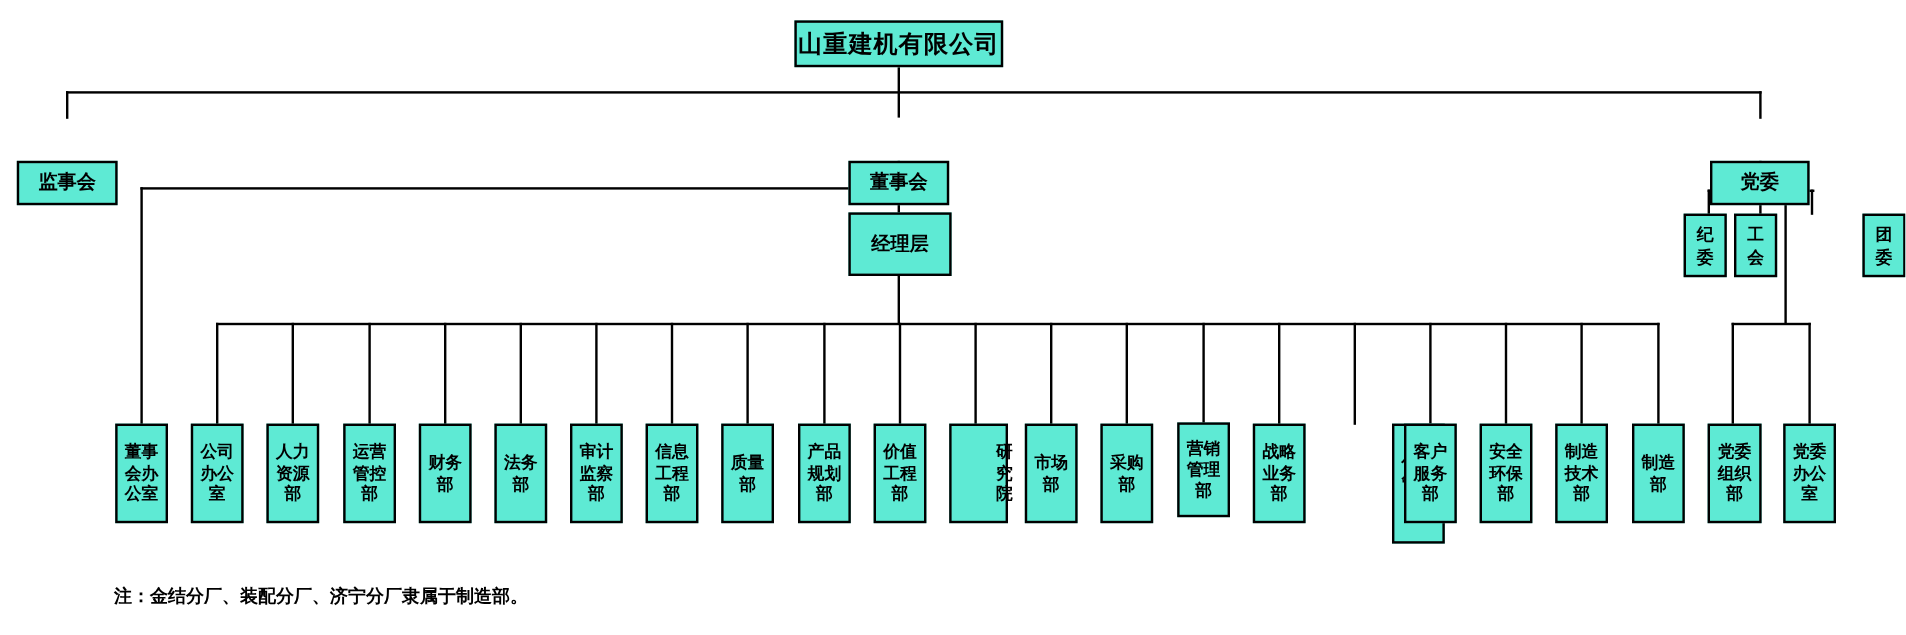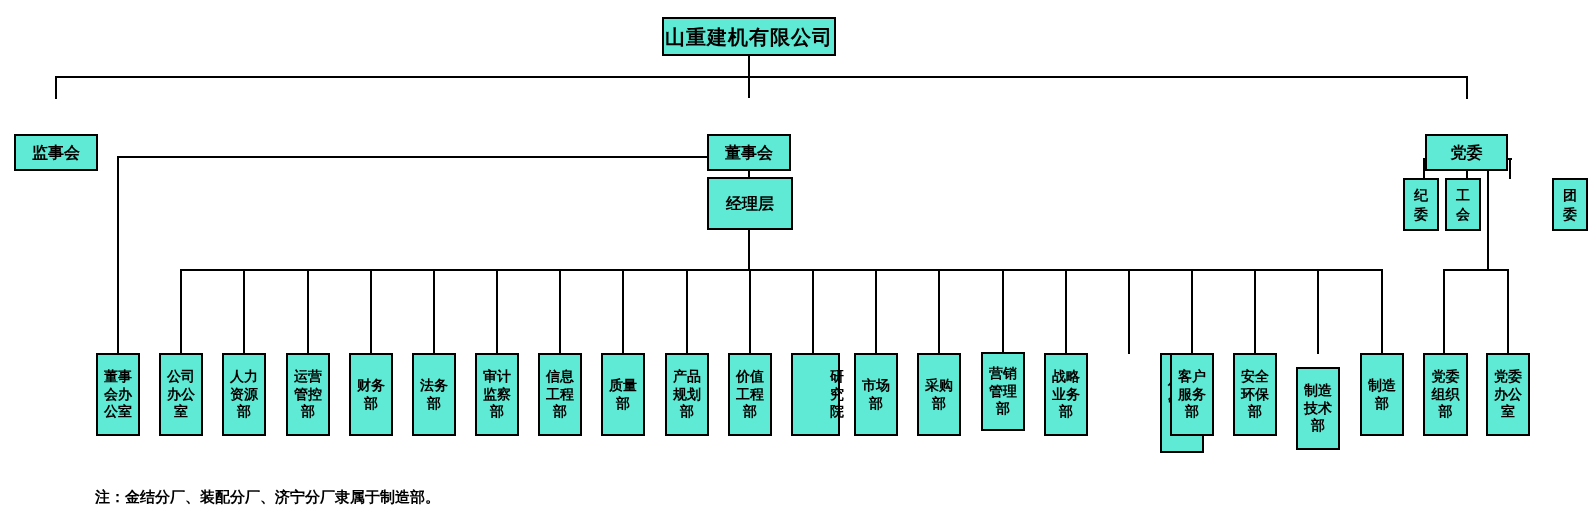--- a/index.html
+++ b/index.html
@@ -92,20 +92,20 @@
   <div class="box dept-box" style="left:665px;top:353px;width:44px;height:83px;">产品规划部</div>
   <div class="box dept-box" style="left:728px;top:353px;width:44px;height:83px;">价值工程部</div>
   <div class="box dept-box" style="left:791px;top:353px;width:44px;height:83px;padding-left:44px;">研究院</div>
   <div class="box dept-box" style="left:854px;top:353px;width:44px;height:83px;">市场部</div>
   <div class="box dept-box" style="left:917px;top:353px;width:44px;height:83px;">采购部</div>
   <div class="box dept-box" style="left:981px;top:352px;width:44px;height:79px;">营销管理部</div>
   <div class="box dept-box" style="left:1044px;top:353px;width:44px;height:83px;">战略业务部</div>
   <div class="box dept-box" style="left:1160px;top:353px;width:44px;height:100px;">信用管理部</div>
   <div class="box dept-box" style="left:1170px;top:353px;width:44px;height:83px;">客户服务部</div>
   <div class="box dept-box" style="left:1233px;top:353px;width:44px;height:83px;">安全环保部</div>
-  <div class="box dept-box" style="left:1296px;top:353px;width:44px;height:83px;margin-top:14px;">制造技术部</div>
+  <div class="box dept-box" style="left:1296px;top:353px;width:44px;height:83px;">制造技术部</div>
   <div class="box dept-box" style="left:1360px;top:353px;width:44px;height:83px;">制造部</div>
   <div class="box dept-box" style="left:1423px;top:353px;width:45px;height:83px;">党委组织部</div>
   <div class="box dept-box" style="left:1486px;top:353px;width:44px;height:83px;">党委办公室</div>
 
   <div class="note">注：金结分厂、装配分厂、济宁分厂隶属于制造部。</div>
 
 </div>
 
 </body></html>

